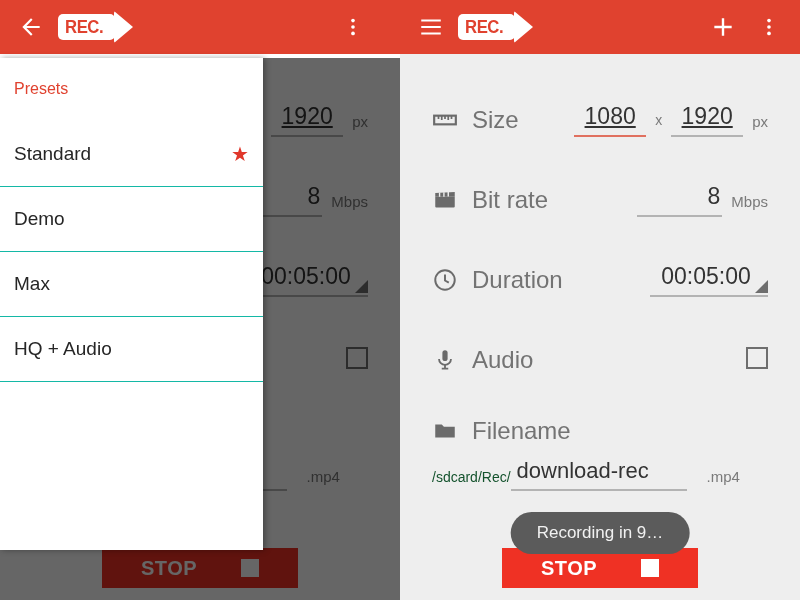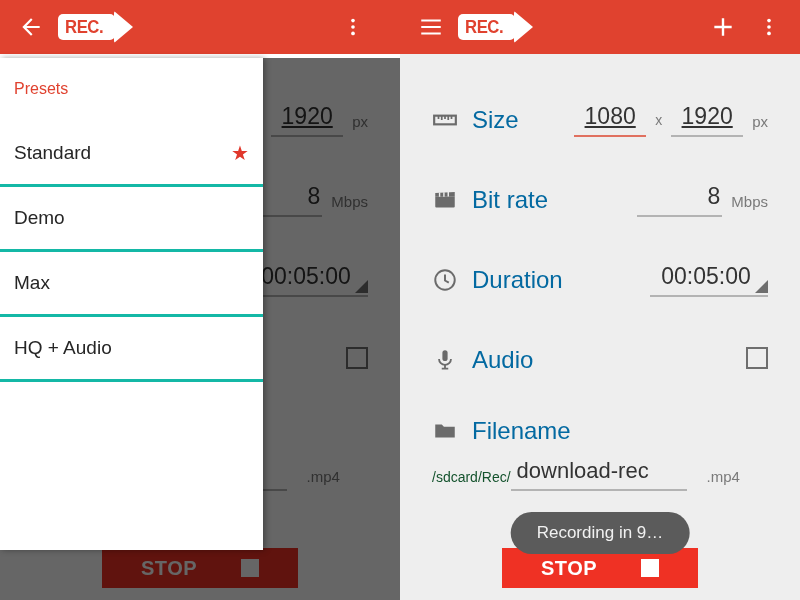--- a/index.html
+++ b/index.html
@@ -39,21 +39,21 @@
     border-bottom: 16px solid transparent;
     border-left: 19px solid #ffffff;
     border-radius: 2px;
   }
   .spacer { flex: 1 1 auto; }
 
   
   .form { padding: 26px 0 0 0; position: relative; height: calc(600px - 58px); }
   .row { display: flex; align-items: center; padding: 0 32px; height: 80px; }
   .row-icon { width: 30px; display: flex; align-items: center; justify-content: flex-start; color: #6b6b6b; flex: none; }
-  .row-label { font-size: 24px; color: #0369a1; margin-left: 10px; white-space: nowrap; }
+  .row-label { font-size: 24px; color: #737373; margin-left: 10px; white-space: nowrap; }
   .row-fields { margin-left: auto; display: flex; align-items: flex-end; }
 
   .field {
     position: relative; text-align: center;
     font-size: 23px; color: #333333;
     padding-bottom: 5px; min-width: 62px;
     border-bottom: 2px solid #b3b3b3;
   }
   .field.focus { border-bottom-color: #e0705f; }
   .unit { font-size: 15px; color: #7a7a7a; margin-left: 9px; padding-bottom: 7px; align-self: flex-end; }
@@ -111,21 +111,21 @@
   .drawer {
     position: absolute; top: 58px; left: 0; width: 263px; height: 492px;
     background: #ffffff; z-index: 30;
     box-shadow: 2px 0 6px rgba(0,0,0,0.35);
   }
   .drawer-title {
     color: #e0422f; font-size: 16px; padding: 22px 14px 0 14px;
   }
   .preset-item {
     height: 65px; display: flex; align-items: center;
-    padding: 0 14px; border-bottom: 3px solid #14b8a6;
+    padding: 0 14px; border-bottom: 1px solid #14b8a6;
     font-size: 19px; color: #262626;
   }
   .preset-item:first-of-type { border-top: none; }
   .preset-item .star { margin-left: auto; color: #e0372b; font-size: 20px; line-height: 1; }
 </style>
 </head>
 <body>
 
 <div class="screen">
 

